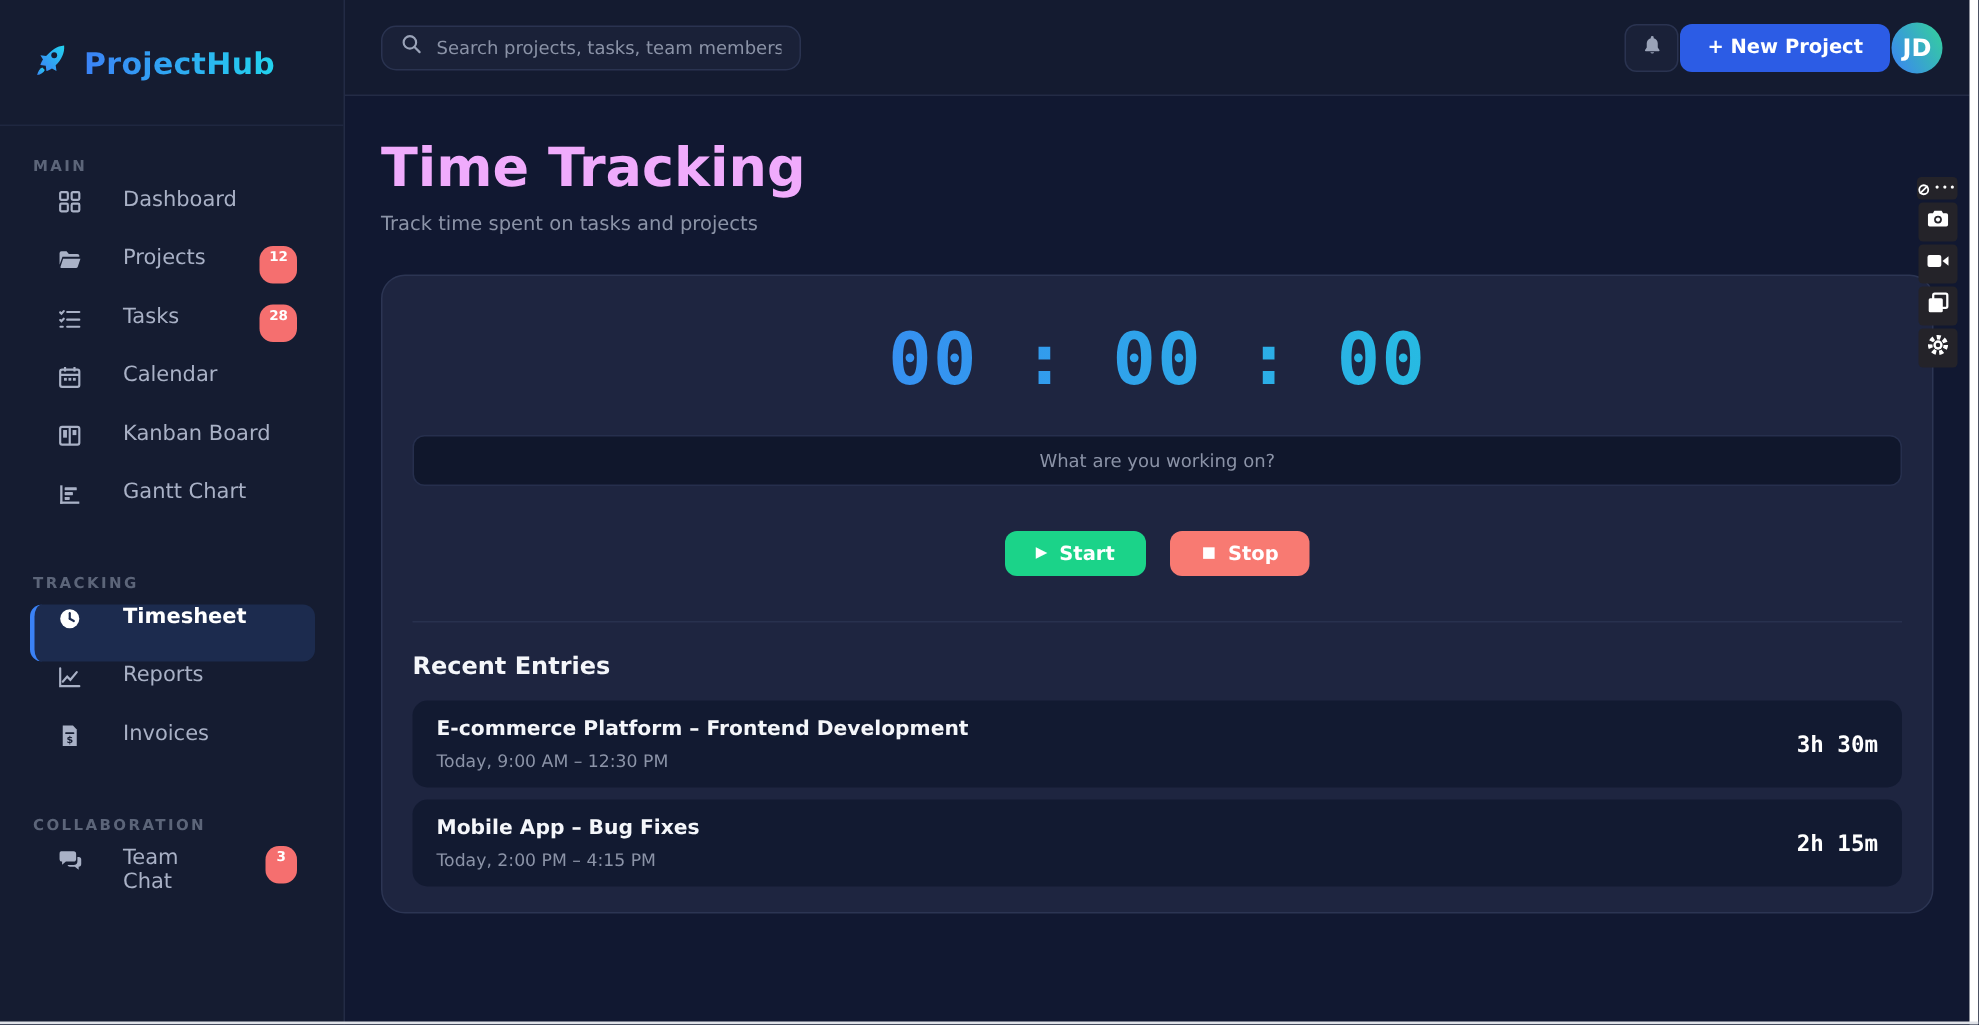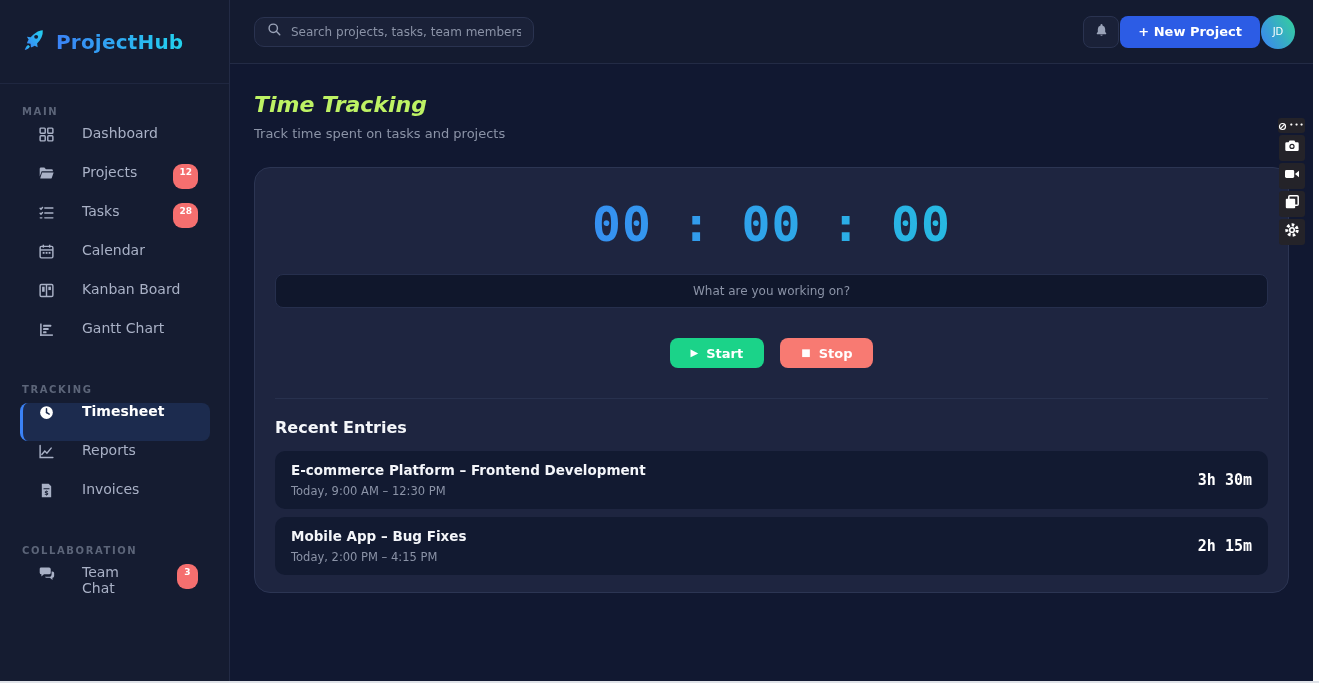--- a/index.html
+++ b/index.html
@@ -69,29 +69,29 @@
     border:1px solid #2a3350; display:flex; align-items:center; justify-content:center; cursor:pointer;
   }
   .new-project-btn {
     height:32px; padding:0 18px; border-radius:8px; border:none;
     background:#2c5ce5; color:#fff; font-size:13px; font-weight:bold;
     font-family:"DejaVu Sans", sans-serif; cursor:pointer;
   }
   .avatar {
     width:34px; height:34px; border-radius:50%;
     background:linear-gradient(60deg,#3b82f6,#34d399);
-    color:#fff; font-size:10px; font-weight:normal;
+    color:#fff; font-size:16px; font-weight:bold;
     display:flex; align-items:center; justify-content:center; cursor:pointer;
   }
   
   .main {
     position:absolute; left:230px; right:6px; top:64px; bottom:2px;
     background:#111831; padding:28px 24px 0; overflow:hidden;
   }
-  .page-title { font-size:22px; font-weight:bold; color:#bef264;font-style:italic; }
+  .page-title { font-size:36px; font-weight:bold; color:#f0abfc; }
   .page-subtitle { margin-top:9px; font-size:13px; color:#8b93a7; }
   .timer-card {
     margin-top:26px; background:#1e2540; border:1px solid #2c3553;
     border-radius:16px; padding:28px 20px 20px; height:426px;
   }
   .timer-display {
     text-align:center; font-family:"DejaVu Sans Mono", monospace;
     font-size:48px; font-weight:bold; letter-spacing:1px;
     background:linear-gradient(90deg,#3b82f6 20%,#22c8dd 80%);
     -webkit-background-clip:text; background-clip:text;

